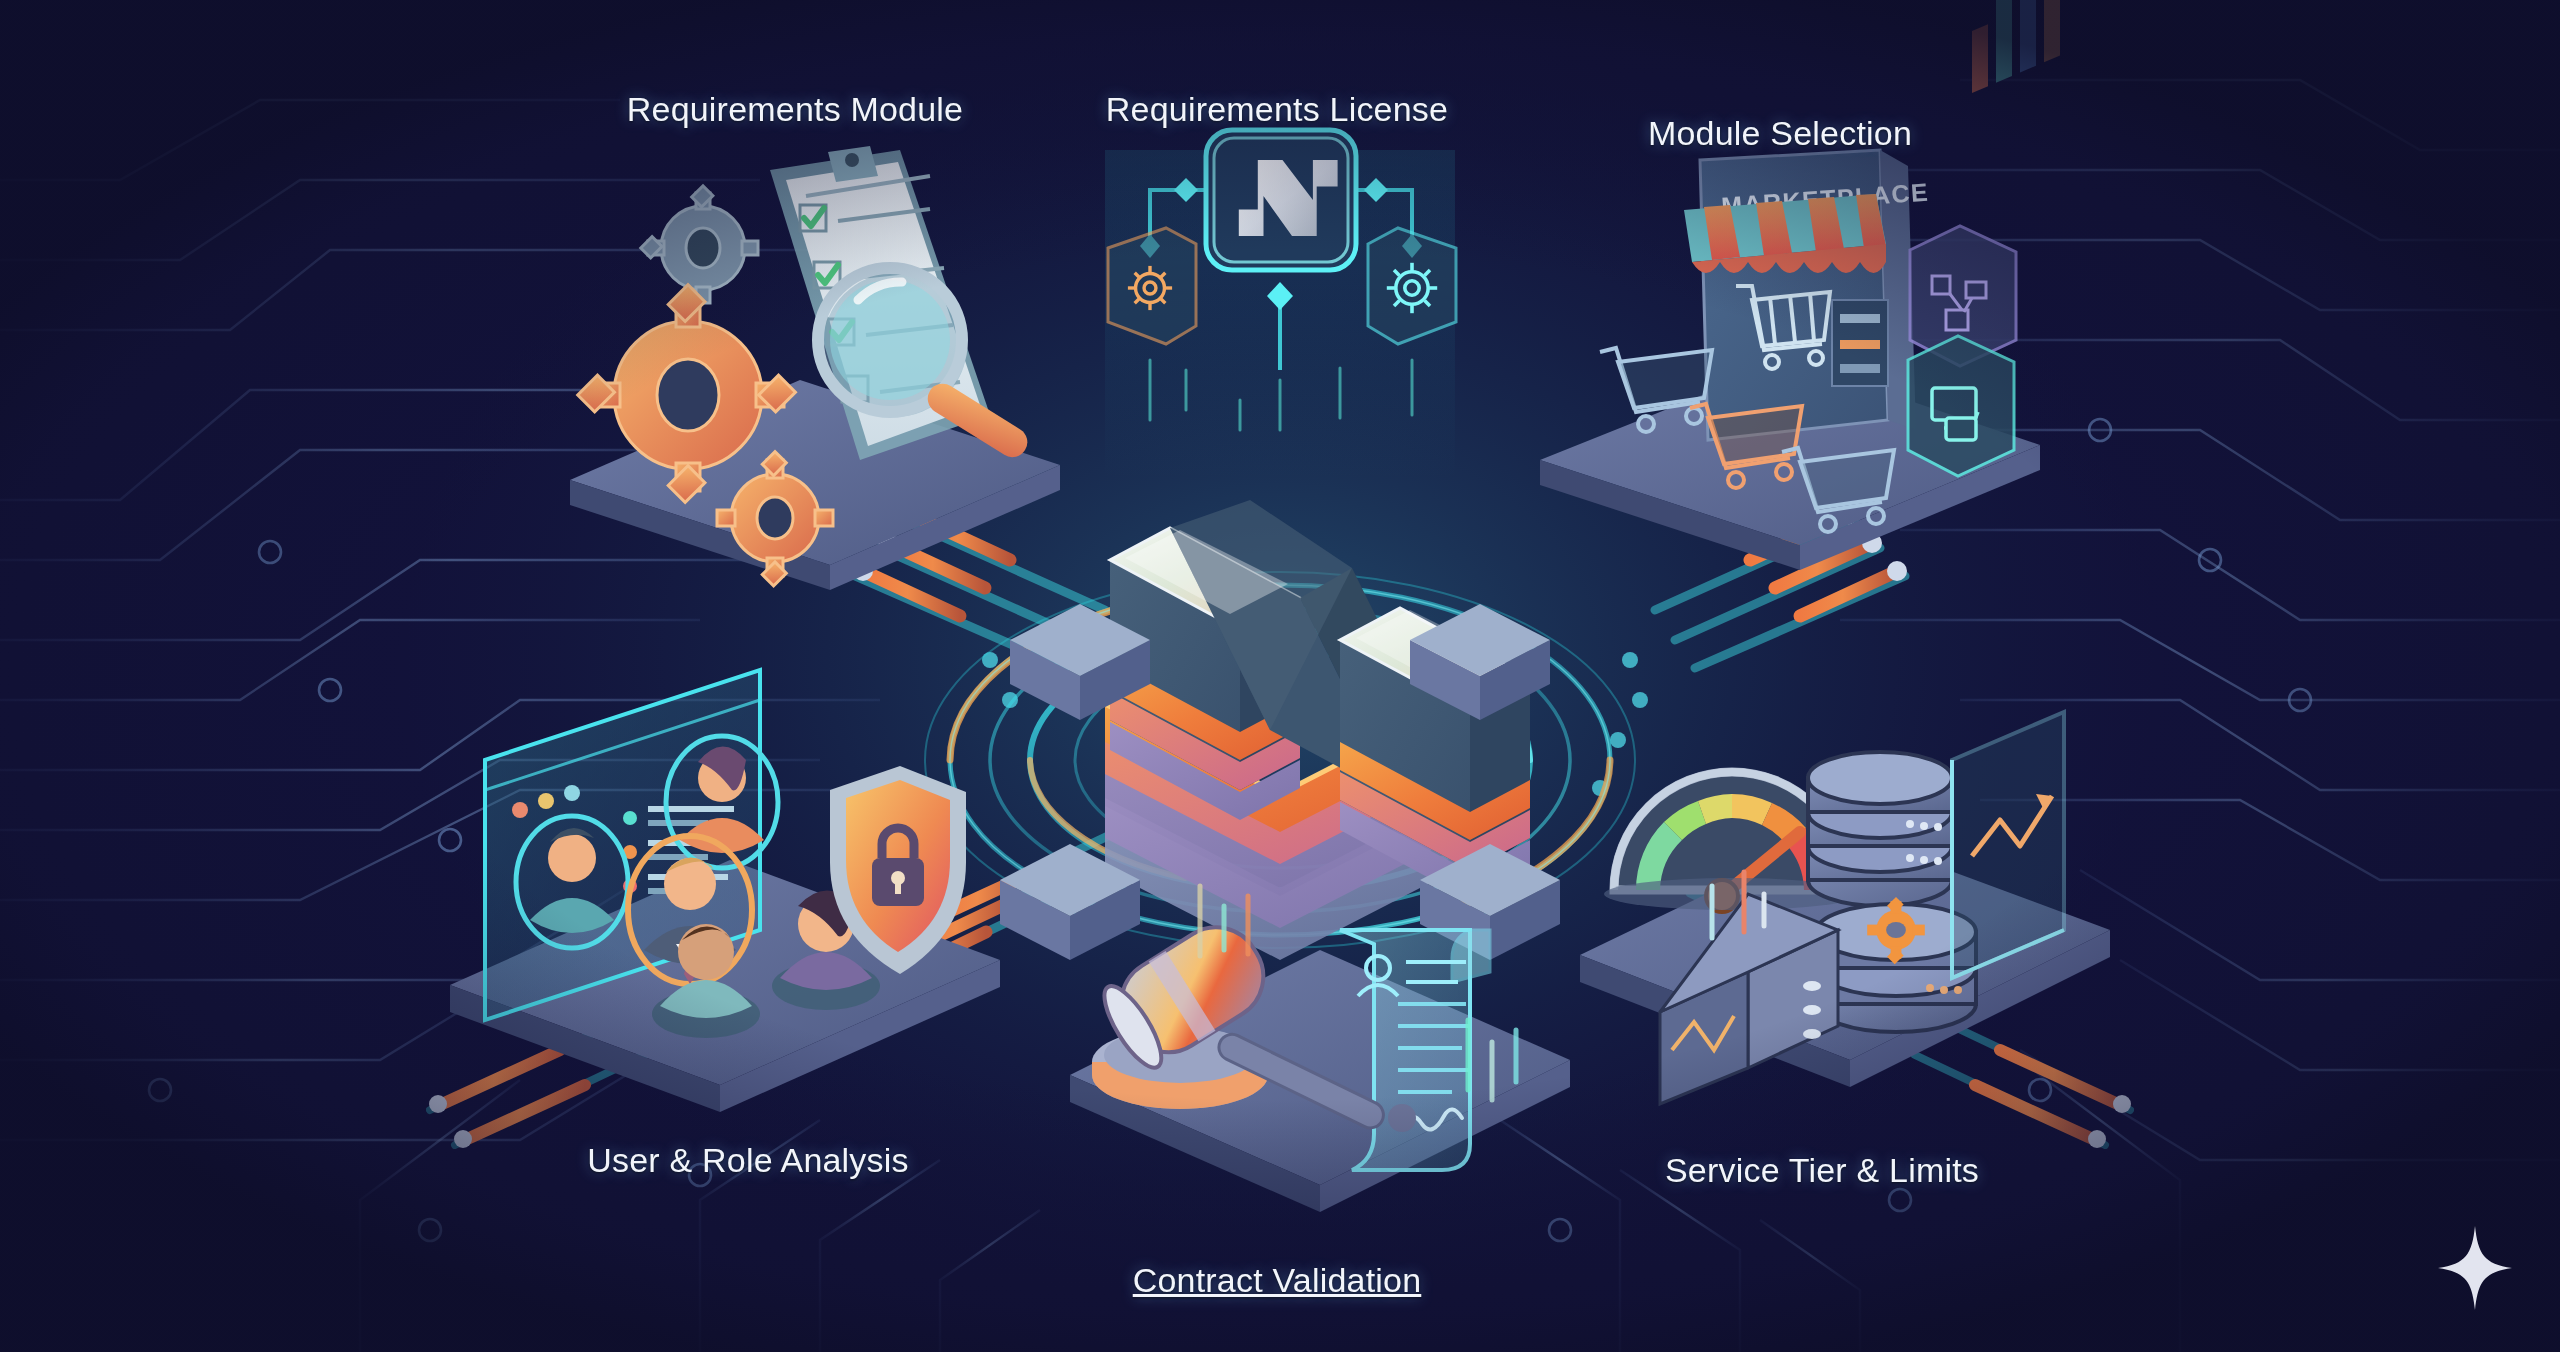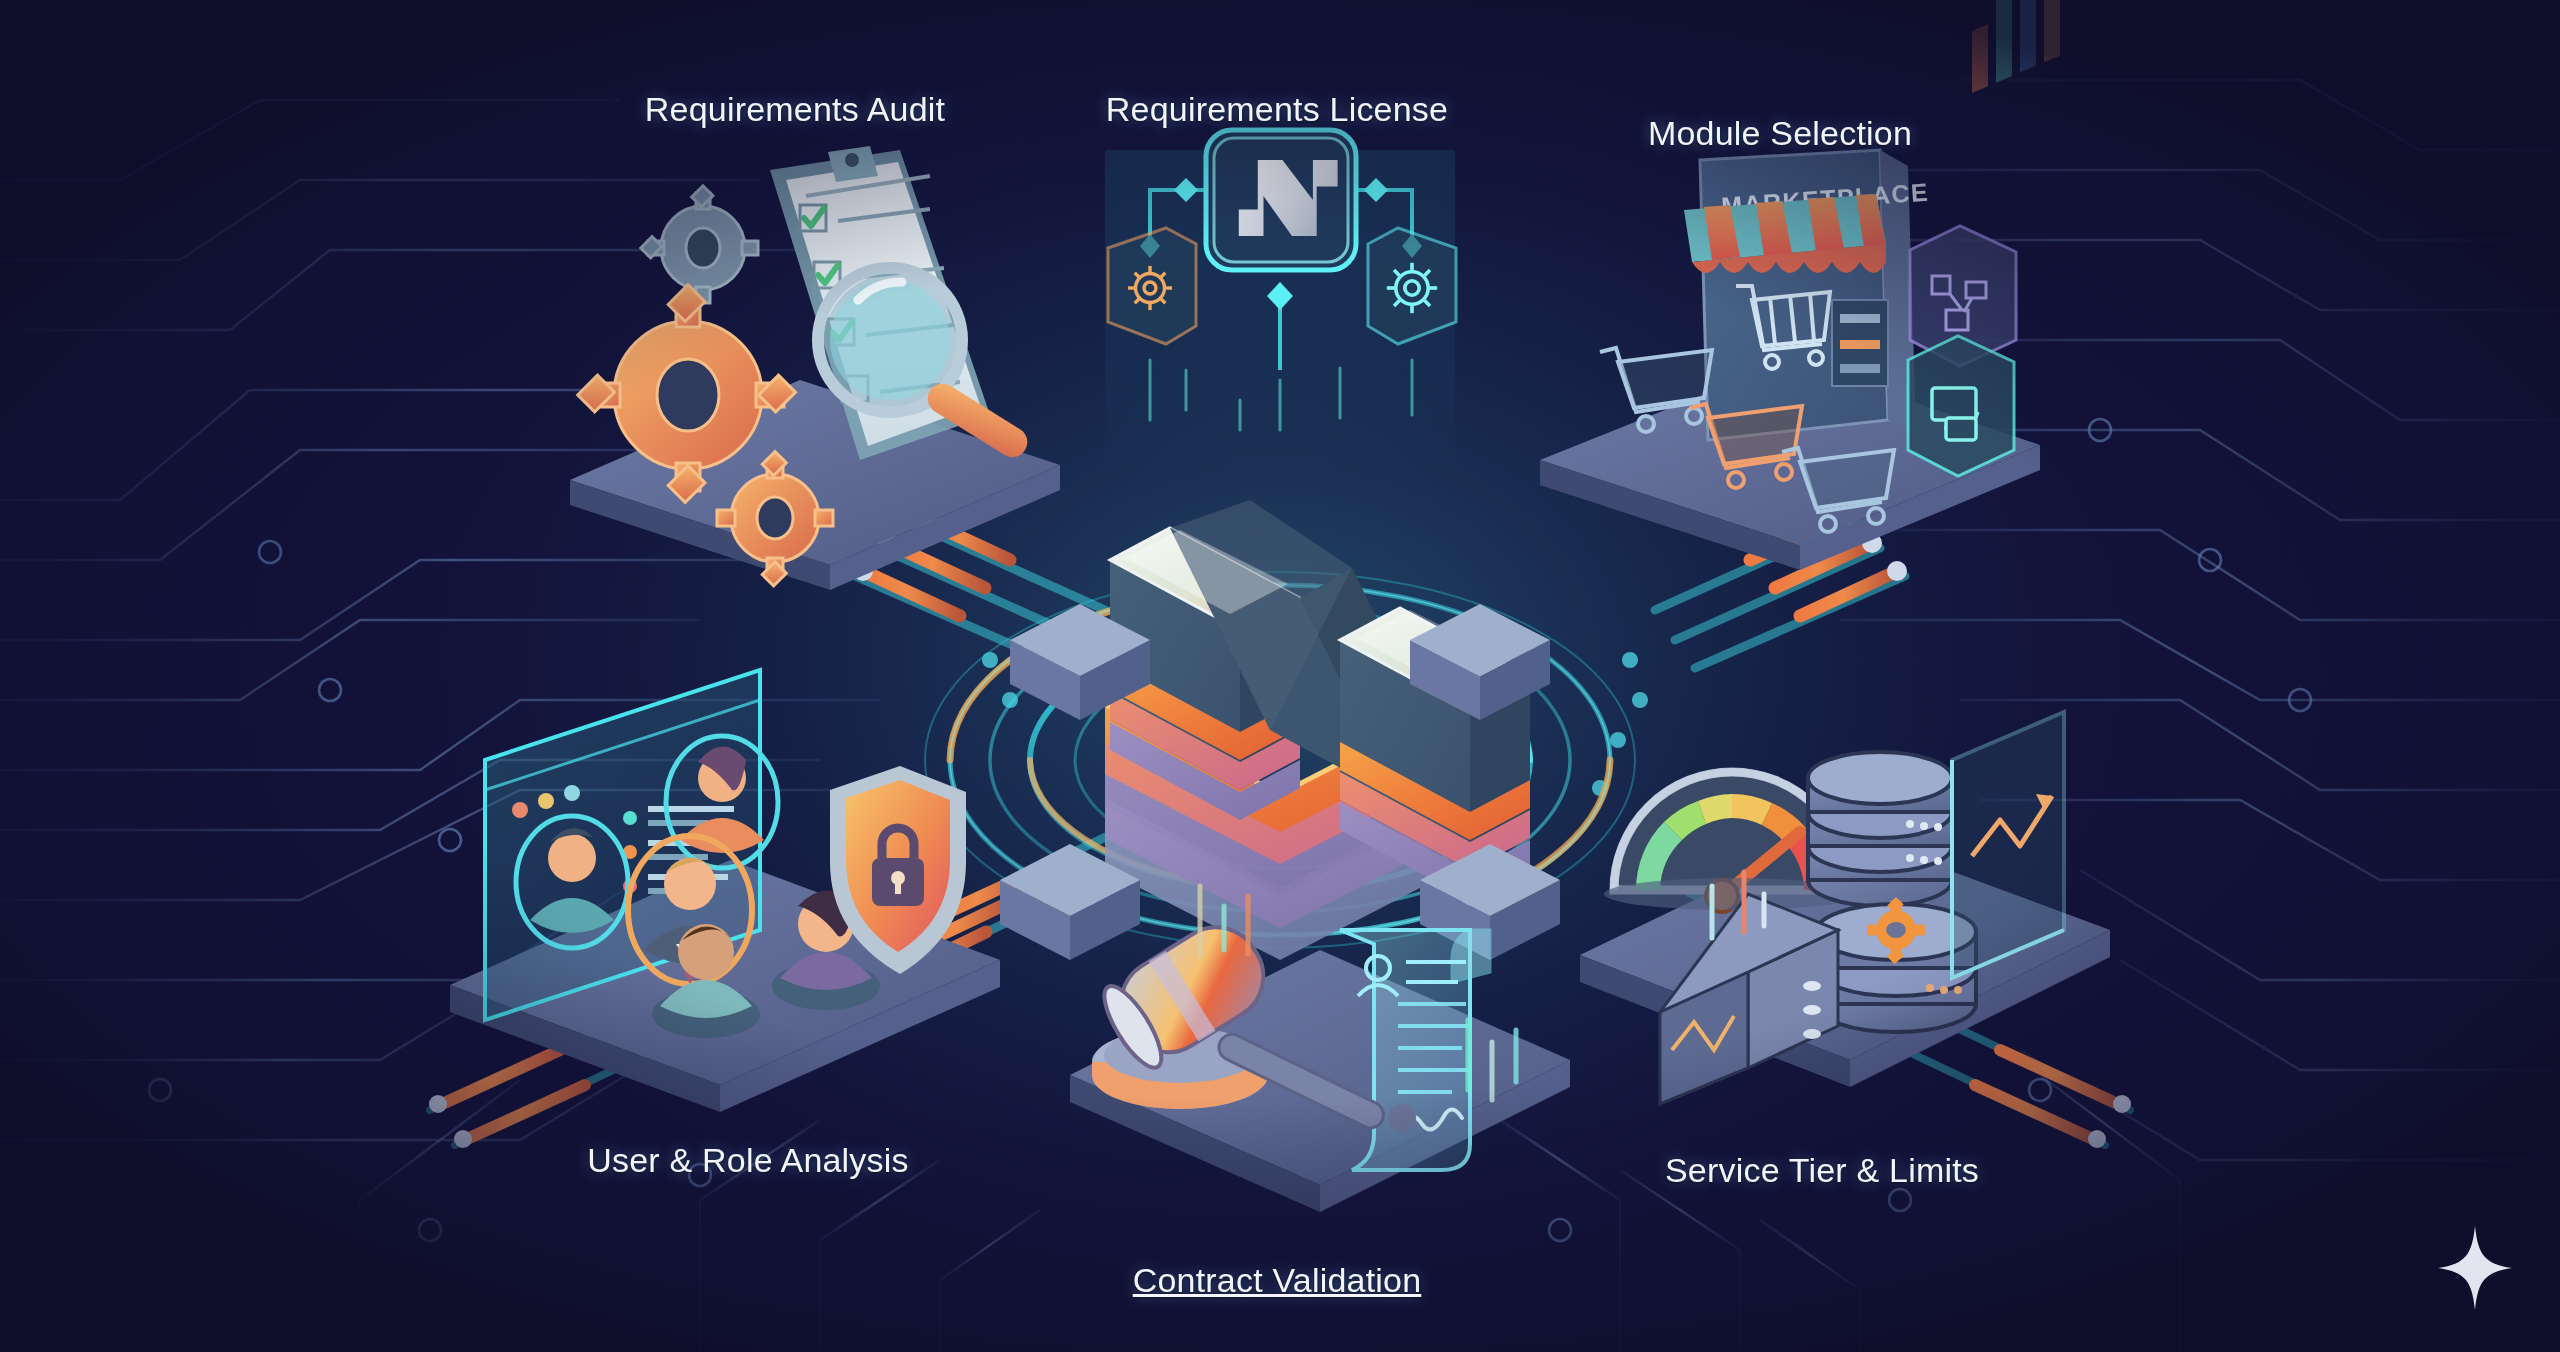--- a/index.html
+++ b/index.html
@@ -907,21 +907,21 @@
         <rect x="1972" y="868" width="16" height="62" fill="#ef7a50" transform="skewY(-23)"></rect>
         <rect x="1996" y="836" width="16" height="94" fill="#5fd4c6" transform="skewY(-23)"></rect>
         <rect x="2020" y="854" width="16" height="76" fill="#5b8fd8" transform="skewY(-23)"></rect>
         <rect x="2044" y="818" width="16" height="112" fill="#ef9a58" transform="skewY(-23)"></rect>
       </g>
       <path d="M1972 856 L2000 820 L2020 846 L2052 796" fill="none" stroke="#f0a86a" stroke-width="5" stroke-linejoin="round"></path>
       <path d="M2052 796 l-16 -2 l8 16 Z" fill="#f0a86a"></path>
     </g>
   </svg>
 
-  <div class="label lbl-req">Requirements Audit</div>
+  <div class="label lbl-req">Requirements Module</div>
   <div class="label lbl-arch">Requirements License</div>
   <div class="label lbl-mod">Module Selection</div>
   <div class="label lbl-user">User &amp; Role Analysis</div>
   <div class="label lbl-contract">Contract Validation</div>
   <div class="label lbl-service">Service Tier &amp; Limits</div>
 
   <svg class="sparkle" viewBox="0 0 74 84">
     <path d="M37 0 C40 28 46 38 74 42 C46 46 40 56 37 84 C34 56 28 46 0 42 C28 38 34 28 37 0 Z" fill="#eef0fa"></path>
   </svg>
 

